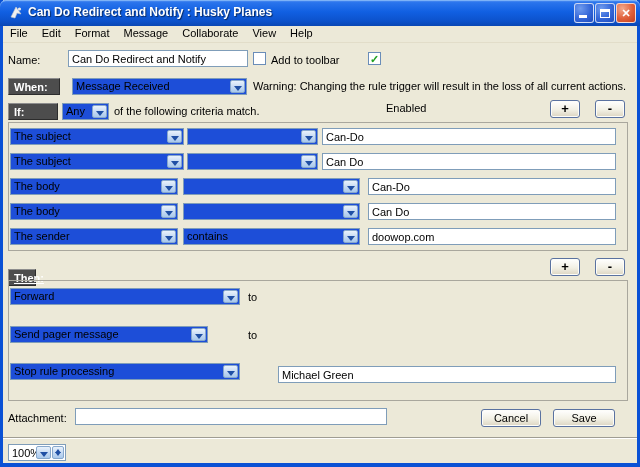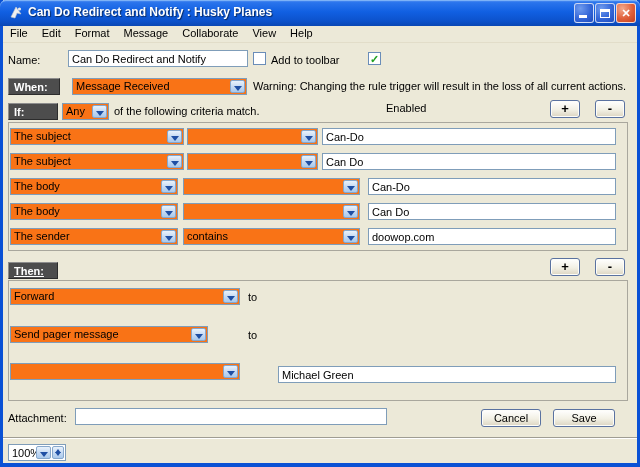--- a/index.html
+++ b/index.html
@@ -42,21 +42,21 @@
   .menu-item { padding:1px 7px; white-space:nowrap; cursor:default; }
 
   
   .abs { position:absolute; }
   .lbl { white-space:nowrap; }
   .field {
     position:absolute; background:#fff; border:1px solid #7f9db9; height:17px;
     font-family:"Liberation Sans", sans-serif; font-size:11px; padding:1px 3px; margin:0;
   }
   .combo {
-    position:absolute; height:17px; background:#f97316; border:1px solid #7f9db9;
+    position:absolute; height:17px; background:#1d4ed8; border:1px solid #7f9db9;
   }
   .combo-text { position:absolute; left:3px; top:1px; right:17px; line-height:13px; white-space:nowrap; overflow:hidden; }
   .combo-btn {
     position:absolute; top:1px; right:1px; bottom:1px; width:15px; border-radius:2px;
     background:linear-gradient(180deg,#e9f2fc 0%, #c4d9f3 55%, #a9c9ec 100%);
     border:1px solid #86a7cc;
   }
   .combo-btn::after {
     content:""; position:absolute; left:3px; top:5px;
     border-left:4px solid transparent; border-right:4px solid transparent; border-top:5px solid #1f4fa4;
@@ -200,40 +200,41 @@
   <span class="combo" style="left:10px; top:228px; width:168px;">
     <span class="combo-text">The sender</span>
     <span class="combo-btn"></span>
   </span>
   <span class="combo" style="left:183px; top:228px; width:177px;">
     <span class="combo-text">contains</span>
     <span class="combo-btn"></span>
   </span>
   <input class="field" style="left: 368px; top: 228px; width: 248px;" value="doowop.com">
 
-  <span class="sect-label" style="left:8px; top:262px; width:50px;text-decoration:underline;">Then:</span>
+  <span class="sect-label" style="left:8px; top:269px; width:28px;text-decoration:underline;">Then:</span>
   <span class="xpbtn plusminus" style="left:550px; top:258px;">+</span>
   <span class="xpbtn plusminus" style="left:595px; top:258px;">-</span>
 
   <div class="groupbox" style="left:8px; top:280px; width:620px; height:121px;"></div>
 
   <span class="combo" style="left:10px; top:288px; width:230px;">
     <span class="combo-text">Forward</span>
     <span class="combo-btn"></span>
   </span>
   <span class="abs lbl" style="left:248px; top:291px;">to</span>
 
   <span class="combo" style="left:10px; top:326px; width:198px;">
     <span class="combo-text">Send pager message</span>
     <span class="combo-btn"></span>
   </span>
   <span class="abs lbl" style="left:248px; top:329px;">to</span>
   <input class="field" style="left: 278px; top: 326px; width: 338px; margin-top: 40px;" value="Michael Green">
 
   <span class="combo" style="left:10px; top:363px; width:230px;">
+    <span class="combo-text">Stop rule processing</span>
     <span class="combo-btn"></span>
   </span>
 
   <span class="abs lbl" style="left:8px; top:412px;">Attachment:</span>
   <input class="field" style="left: 75px; top: 408px; width: 312px;" value="">
   <span class="xpbtn" style="left:481px; top:409px; width:60px;">Cancel</span>
   <span class="xpbtn" style="left:553px; top:409px; width:62px;">Save</span>
 
   <div class="status-divider"></div>
   <div class="statusbar">

